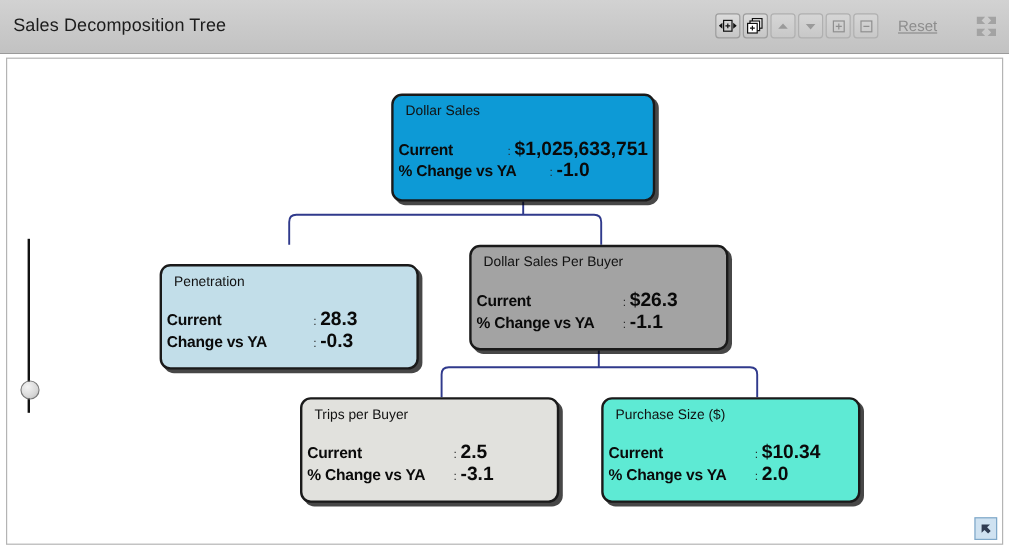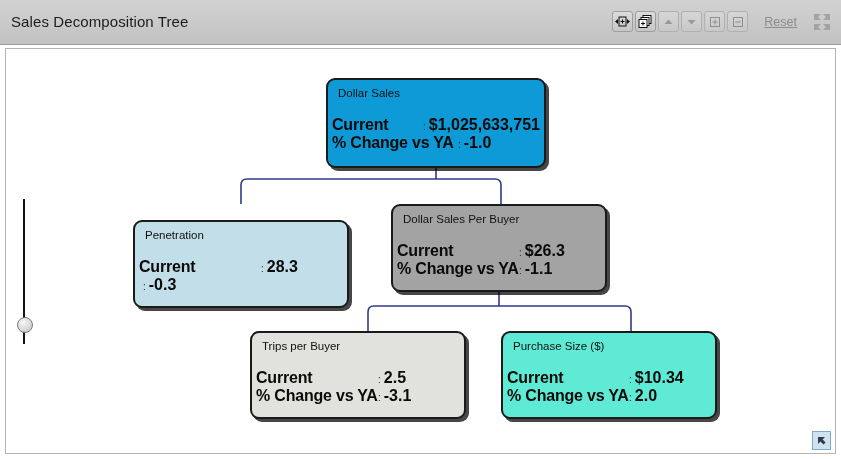--- a/index.html
+++ b/index.html
@@ -64,21 +64,21 @@
     justify-content: center;
     cursor: pointer;
   }
   .tbtn svg { display: block; }
   .tbtn.disabled {
     border-color: #b0b0b0;
     background: linear-gradient(to bottom, #d6d6d6, #c8c8c8);
   }
   .reset-link {
     margin-left: 14px;
-    margin-right: 16px;
+    margin-right: 32px;
     font-size: 12.5px;
     color: #8d8d8d;
     text-decoration: underline;
     cursor: pointer;
     white-space: nowrap;
   }
   .expand-icon {
     width: 18px;
     height: 18px;
     position: relative;
@@ -159,21 +159,21 @@
     top: 36px;
     right: 4px;
   }
   .node-row {
     display: flex;
     align-items: baseline;
     height: 18px;
     line-height: 18px;
   }
   .node-label {
-    font-size: 16px;
+    font-size: 13px;
     font-weight: bold;
     color: #0a0a0a;
     white-space: nowrap;
     letter-spacing: -0.2px;
   }
   .node-colon {
     font-size: 10px;
     color: #2a2a2a;
     margin-left: 4px;
     margin-right: 3px;
@@ -312,20 +312,21 @@
 
     <div class="node" style="left:127px; top:171px; width:216px; height:88px; background:#c2dee9;">
       <div class="node-title">Penetration</div>
       <div class="node-rows">
         <div class="node-row">
           <span class="node-label lblcol" style="width:118px;">Current</span>
           <span class="node-colon">:</span>
           <span class="node-value">28.3</span>
         </div>
         <div class="node-row">
+          <span class="node-label lblcol" style="width:118px;">Change vs YA</span>
           <span class="node-colon">:</span>
           <span class="node-value">-0.3</span>
         </div>
       </div>
     </div>
 
     <div class="node" style="left:385px; top:155px; width:216px; height:88px; background:#a3a3a3;">
       <div class="node-title">Dollar Sales Per Buyer</div>
       <div class="node-rows">
         <div class="node-row">

